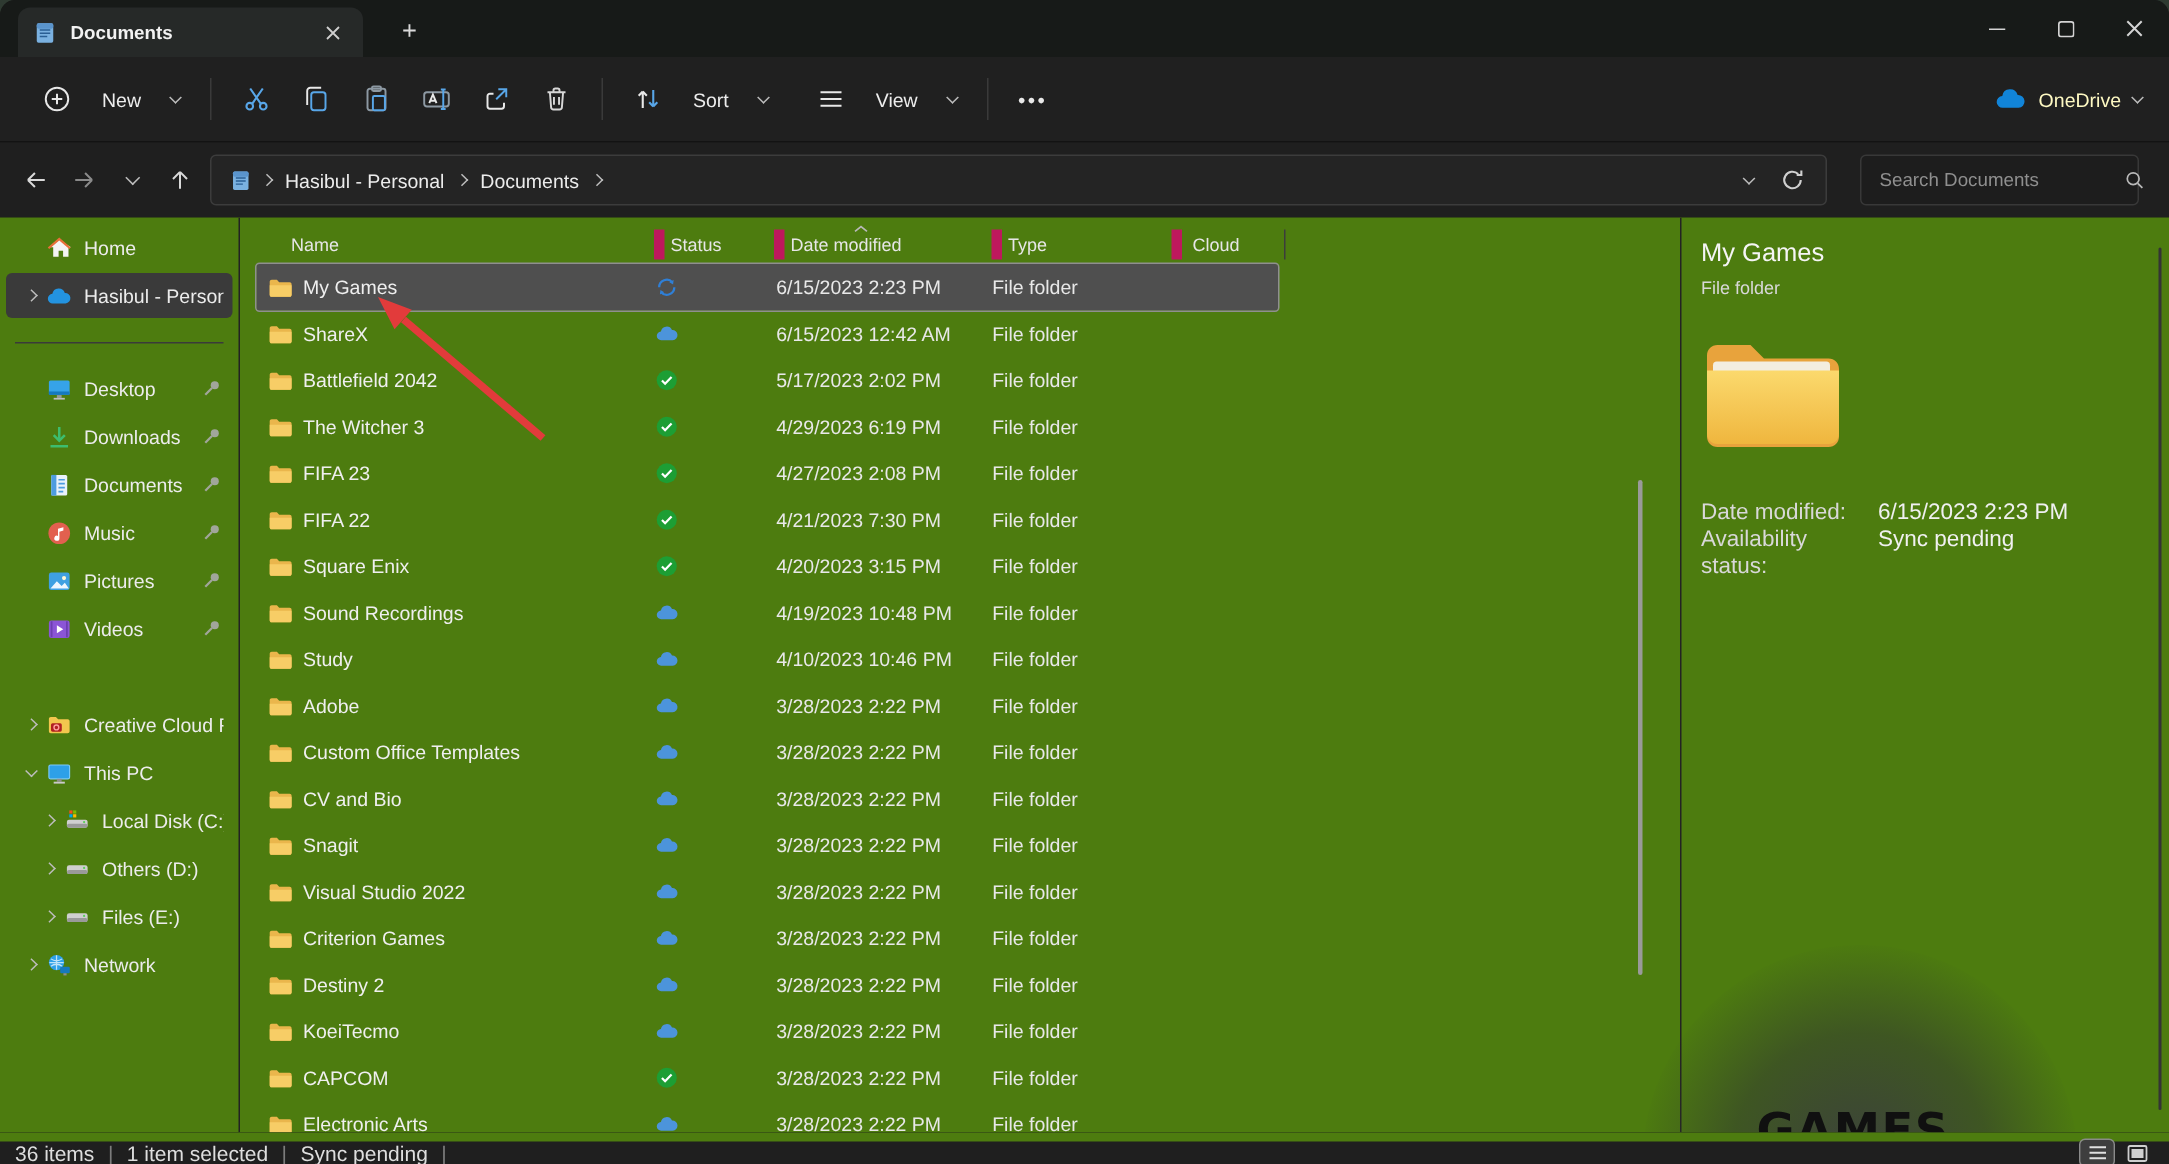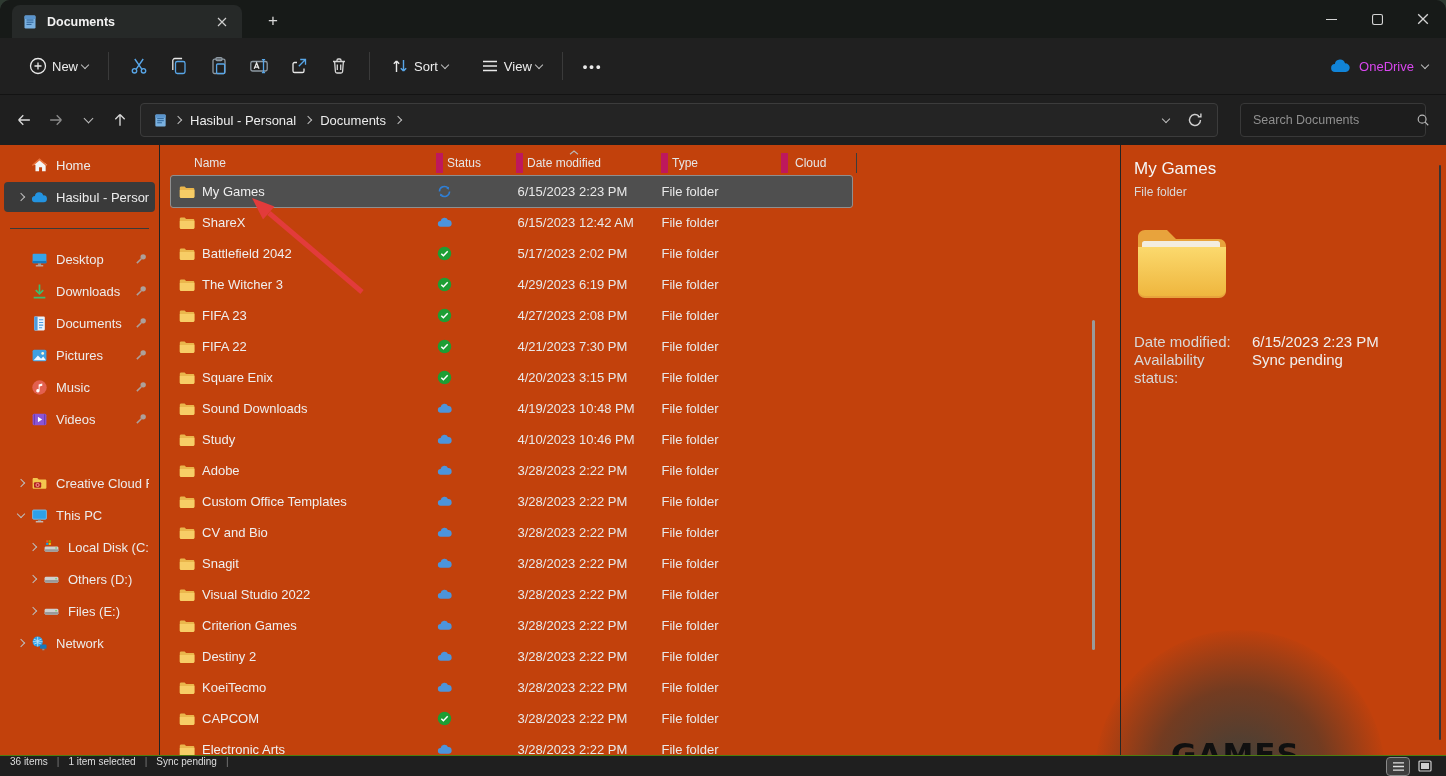--- a/index.html
+++ b/index.html
@@ -14,26 +14,26 @@
   .tab-title{color:#f2f2f2;font-size:12.5px;font-weight:700;flex:1;}
   .tab-close{margin-left:auto;display:flex;align-items:center;justify-content:center;width:20px;height:20px;border-radius:4px;}
   .newtab{position:absolute;left:260px;top:8px;width:26px;height:26px;display:flex;align-items:center;
     justify-content:center;color:#d9d9d9;font-size:17px;border-radius:4px;}
   .wincontrols{position:absolute;right:0;top:0;height:38px;display:flex;}
   .wbtn{width:46px;height:38px;display:flex;align-items:center;justify-content:center;}
 
   
   .toolbar{position:absolute;left:0;top:38px;width:100%;height:57px;background:#202020;
     border-bottom:1px solid #131313;display:flex;align-items:center;box-sizing:border-box;}
-  .tbtn{display:flex;align-items:center;gap:4px;color:#ededed;font-size:13px;padding:7px 10px;border-radius:5px;}
+  .tbtn{display:flex;align-items:center;gap:20px;color:#ededed;font-size:13px;padding:7px 10px;border-radius:5px;}
   .tico{width:20px;height:20px;display:flex;align-items:center;justify-content:center;}
   .tdivider{width:1px;height:28px;background:#3a3a3a;margin:0 10px;}
   .new-btn{margin-left:18px;}
   .more-btn{letter-spacing:2px;font-weight:700;color:#e8e8e8;}
-  .onedrive-btn{position:absolute;right:18px;display:flex;align-items:center;gap:8px;color:#d946ef;font-size:13px;}
+  .onedrive-btn{position:absolute;right:18px;display:flex;align-items:center;gap:8px;color:#fef9c3;font-size:13px;}
   .chev{display:inline-block;width:6px;height:6px;border-right:1.4px solid #bdbdbd;border-bottom:1.4px solid #bdbdbd;}
   .chev.right{transform:rotate(-45deg);}
   .chev.down{transform:rotate(45deg);margin-top:-3px;}
   .chev.sm{width:5px;height:5px;}
 
   
   .addressrow{position:absolute;left:0;top:95px;width:100%;height:50px;background:#1f1f1f;}
   .navbtns{position:absolute;left:8px;top:8px;display:flex;align-items:center;height:34px;}
   .navbtn{width:32px;height:32px;display:flex;align-items:center;justify-content:center;border-radius:5px;}
   .crumbbox{position:absolute;left:140px;top:8px;width:1078px;height:34px;background:#242424;
@@ -41,21 +41,21 @@
   .crumb{color:#ececec;font-size:13px;padding:3px 6px;border-radius:3px;}
   .crumb-sep{margin:0 3px;display:flex;align-items:center;}
   .crumb-right{margin-left:auto;display:flex;align-items:center;gap:18px;padding-right:6px;}
   .searchbox{position:absolute;right:20px;top:8px;width:186px;height:34px;background:#1d1d1d;
     border:1px solid #383838;border-radius:4px;box-sizing:border-box;display:flex;align-items:center;padding:0 10px;}
   .searchbox input{flex:1;background:transparent;border:0;outline:0;color:#cfcfcf;font-size:12.5px;
     font-family:"Liberation Sans",sans-serif;}
   .searchbox input::placeholder{color:#8f8f8f;}
 
   
-  .main{position:absolute;left:0;top:145px;width:100%;height:610px;background:#c2410c;overflow:hidden;}
+  .main{position:absolute;left:0;top:145px;width:100%;height:610px;background:#4d7c0f;overflow:hidden;}
 
   
   .sidebar{position:absolute;left:0;top:0;width:160px;height:610px;border-right:1px solid #222;
     box-sizing:border-box;overflow:hidden;padding-top:5px;}
   .side-item{height:30px;margin:0 4px 2px 4px;display:flex;align-items:center;border-radius:4px;
     color:#ececec;font-size:13px;padding:0 6px 0 8px;box-sizing:border-box;white-space:nowrap;overflow:hidden;}
   .side-item.sel{background:#3a3a3a;}
   .side-item.ind{padding-left:20px;}
   .exp{width:18px;display:flex;align-items:center;justify-content:center;flex:none;}
   .sicon{width:18px;height:18px;flex:none;margin-right:8px;display:flex;align-items:center;justify-content:center;}
@@ -103,21 +103,21 @@
 
   
   .wm-glow{position:absolute;left:1095px;top:485px;width:290px;height:290px;border-radius:50%;
     background:radial-gradient(circle,#3c413c 0%,rgba(50,55,50,.55) 42%,rgba(35,38,35,0) 72%);}
   .wm-text{position:absolute;left:1171px;top:592px;font-weight:800;font-size:31px;line-height:34px;
     letter-spacing:1px;font-family:"DejaVu Sans",sans-serif;}
   .wm-l1{color:#101010;}
 
   
   .statusbar{position:absolute;left:0;top:755px;width:100%;height:21px;background:#1f1f1f;
-    border-top:1px solid #4d7c0f;display:flex;color:#dedede;font-size:10px;box-sizing:border-box;padding:0 10px;}
+    border-top:6px solid #4d7c0f;display:flex;align-items:center;color:#dedede;font-size:14px;box-sizing:border-box;padding:0 10px;}
   .sb-pipe{color:#7c7c7c;margin:0 9px;}
   .sb-views{margin-left:auto;display:flex;gap:5px;align-items:center;}
   .vbtn{width:22px;height:17px;display:flex;align-items:center;justify-content:center;border-radius:3px;}
   .vbtn.active{background:#3e3e3e;outline:1px solid #8a8a8a;}
 
   .red-arrow{position:absolute;left:0;top:0;pointer-events:none;}
 </style>
 </head>
 <body>
 
@@ -385,40 +385,40 @@
             <span class="slabel">Documents</span>
             <span class="pin"><svg viewBox="0 0 14 14">
                 <circle cx="8.8" cy="5.2" r="2.9" fill="#ababab"></circle>
                 <path d="M6.8 7.2L2 12" stroke="#ababab" stroke-width="1.6"></path>
               </svg></span>
           </div>
           <div class="side-item">
             <span class="exp"></span>
             <span class="sicon">
               <svg viewBox="0 0 16 16">
-                <rect x="1.5" y="2.5" width="13" height="11" rx="1.5" fill="#3fa0e2"></rect>
-                <circle cx="11" cy="6" r="1.3" fill="#fff7d6"></circle>
-                <path d="M2.5 12.5l4-4.5 3 3 2-2 2.5 3.5z" fill="#eef6ff"></path>
-              </svg>
-            </span>
-            <span class="slabel">Pictures</span>
+                <circle cx="8" cy="8" r="6.8" fill="#e2604f"></circle>
+                <path d="M10.6 4.2l-3.4.9v4.6a1.6 1.6 0 1 0 .9 1.4V7l2.5-.7z" fill="#fff"></path>
+              </svg>
+            </span>
+            <span class="slabel">Music</span>
             <span class="pin"><svg viewBox="0 0 14 14">
                 <circle cx="8.8" cy="5.2" r="2.9" fill="#ababab"></circle>
                 <path d="M6.8 7.2L2 12" stroke="#ababab" stroke-width="1.6"></path>
               </svg></span>
           </div>
           <div class="side-item">
             <span class="exp"></span>
             <span class="sicon">
               <svg viewBox="0 0 16 16">
-                <circle cx="8" cy="8" r="6.8" fill="#e2604f"></circle>
-                <path d="M10.6 4.2l-3.4.9v4.6a1.6 1.6 0 1 0 .9 1.4V7l2.5-.7z" fill="#fff"></path>
-              </svg>
-            </span>
-            <span class="slabel">Music</span>
+                <rect x="1.5" y="2.5" width="13" height="11" rx="1.5" fill="#3fa0e2"></rect>
+                <circle cx="11" cy="6" r="1.3" fill="#fff7d6"></circle>
+                <path d="M2.5 12.5l4-4.5 3 3 2-2 2.5 3.5z" fill="#eef6ff"></path>
+              </svg>
+            </span>
+            <span class="slabel">Pictures</span>
             <span class="pin"><svg viewBox="0 0 14 14">
                 <circle cx="8.8" cy="5.2" r="2.9" fill="#ababab"></circle>
                 <path d="M6.8 7.2L2 12" stroke="#ababab" stroke-width="1.6"></path>
               </svg></span>
           </div>
           <div class="side-item">
             <span class="exp"></span>
             <span class="sicon">
               <svg viewBox="0 0 16 16">
                 <rect x="1.5" y="2.5" width="13" height="11" rx="1.5" fill="#8b55d6"></rect>
@@ -686,21 +686,21 @@
             <span class="c-size"></span>
           </div>
           <div class="frow">
             <span class="c-name">
               <span class="ficon">
                 <svg viewBox="0 0 16 13">
                   <path d="M.8 2.4C.8 1.6 1.4 1 2.2 1h3.4l1.5 1.6h7c.8 0 1.3.6 1.3 1.4v7c0 .8-.5 1.4-1.3 1.4H2.1c-.8 0-1.3-.6-1.3-1.4z" fill="#eab64c"></path>
                   <path d="M.8 4.6h14.6V11c0 .8-.5 1.4-1.3 1.4H2.1c-.8 0-1.3-.6-1.3-1.4z" fill="#f7cd66"></path>
                 </svg>
               </span>
-              <span class="fname">Sound Downloads</span>
+              <span class="fname">Sound Recordings</span>
             </span>
             <span class="c-status">
               <span class="sticon">
                 <svg viewBox="0 0 15 11">
                   <path d="M3.9 9.8a2.9 2.9 0 0 1-.3-5.8A3.9 3.9 0 0 1 11 3a3.1 3.1 0 0 1 .5 6.8z" fill="#4c94db"></path>
                 </svg>
               </span>
             </span>
             <span class="c-date">4/19/2023 10:48 PM</span>
             <span class="c-type">File folder</span>

